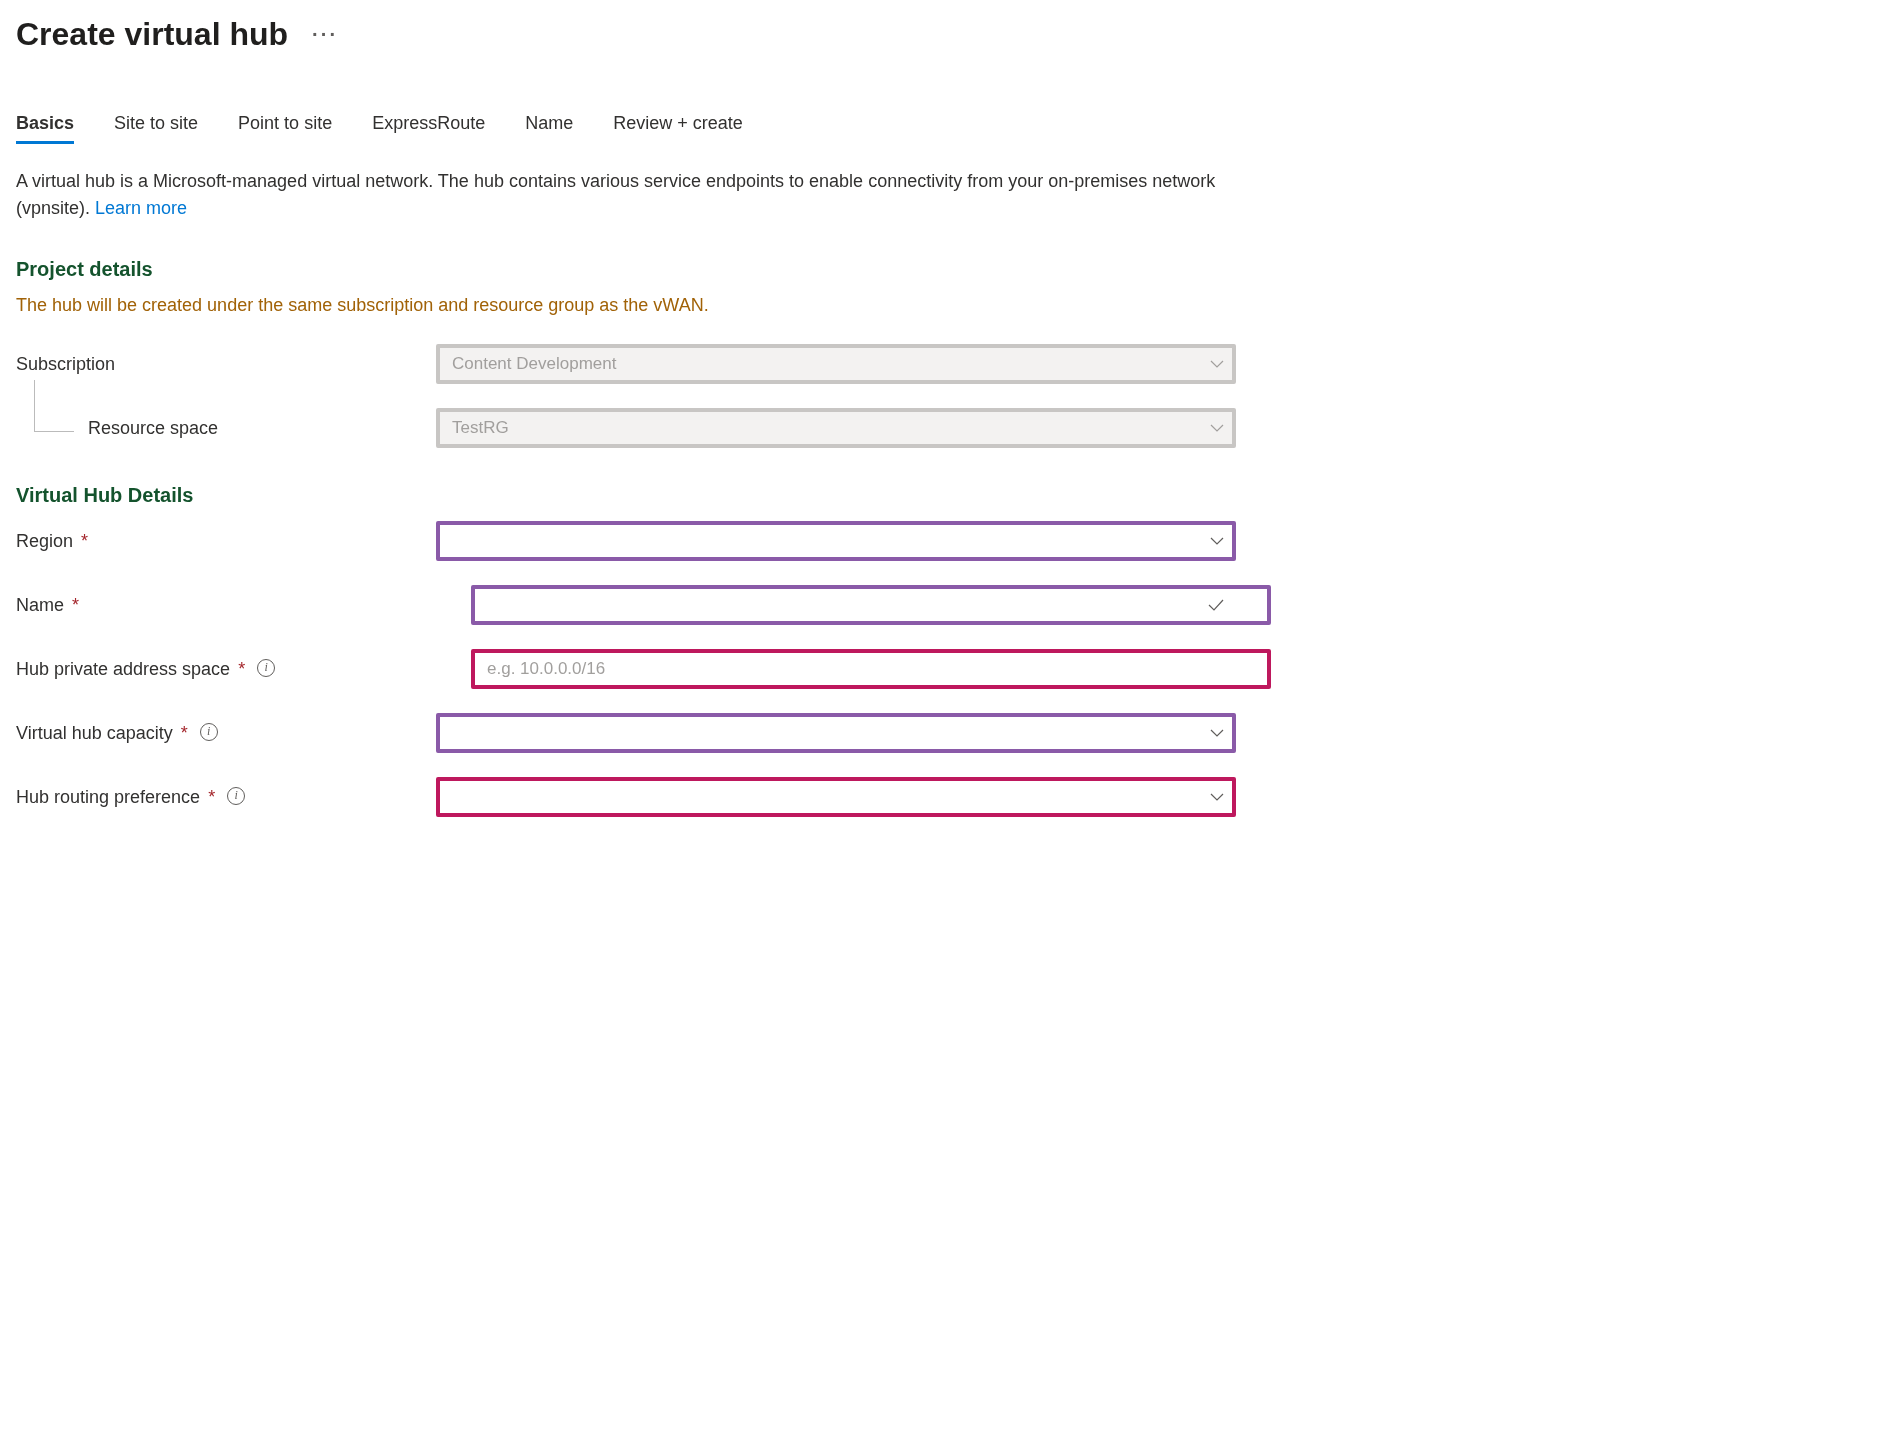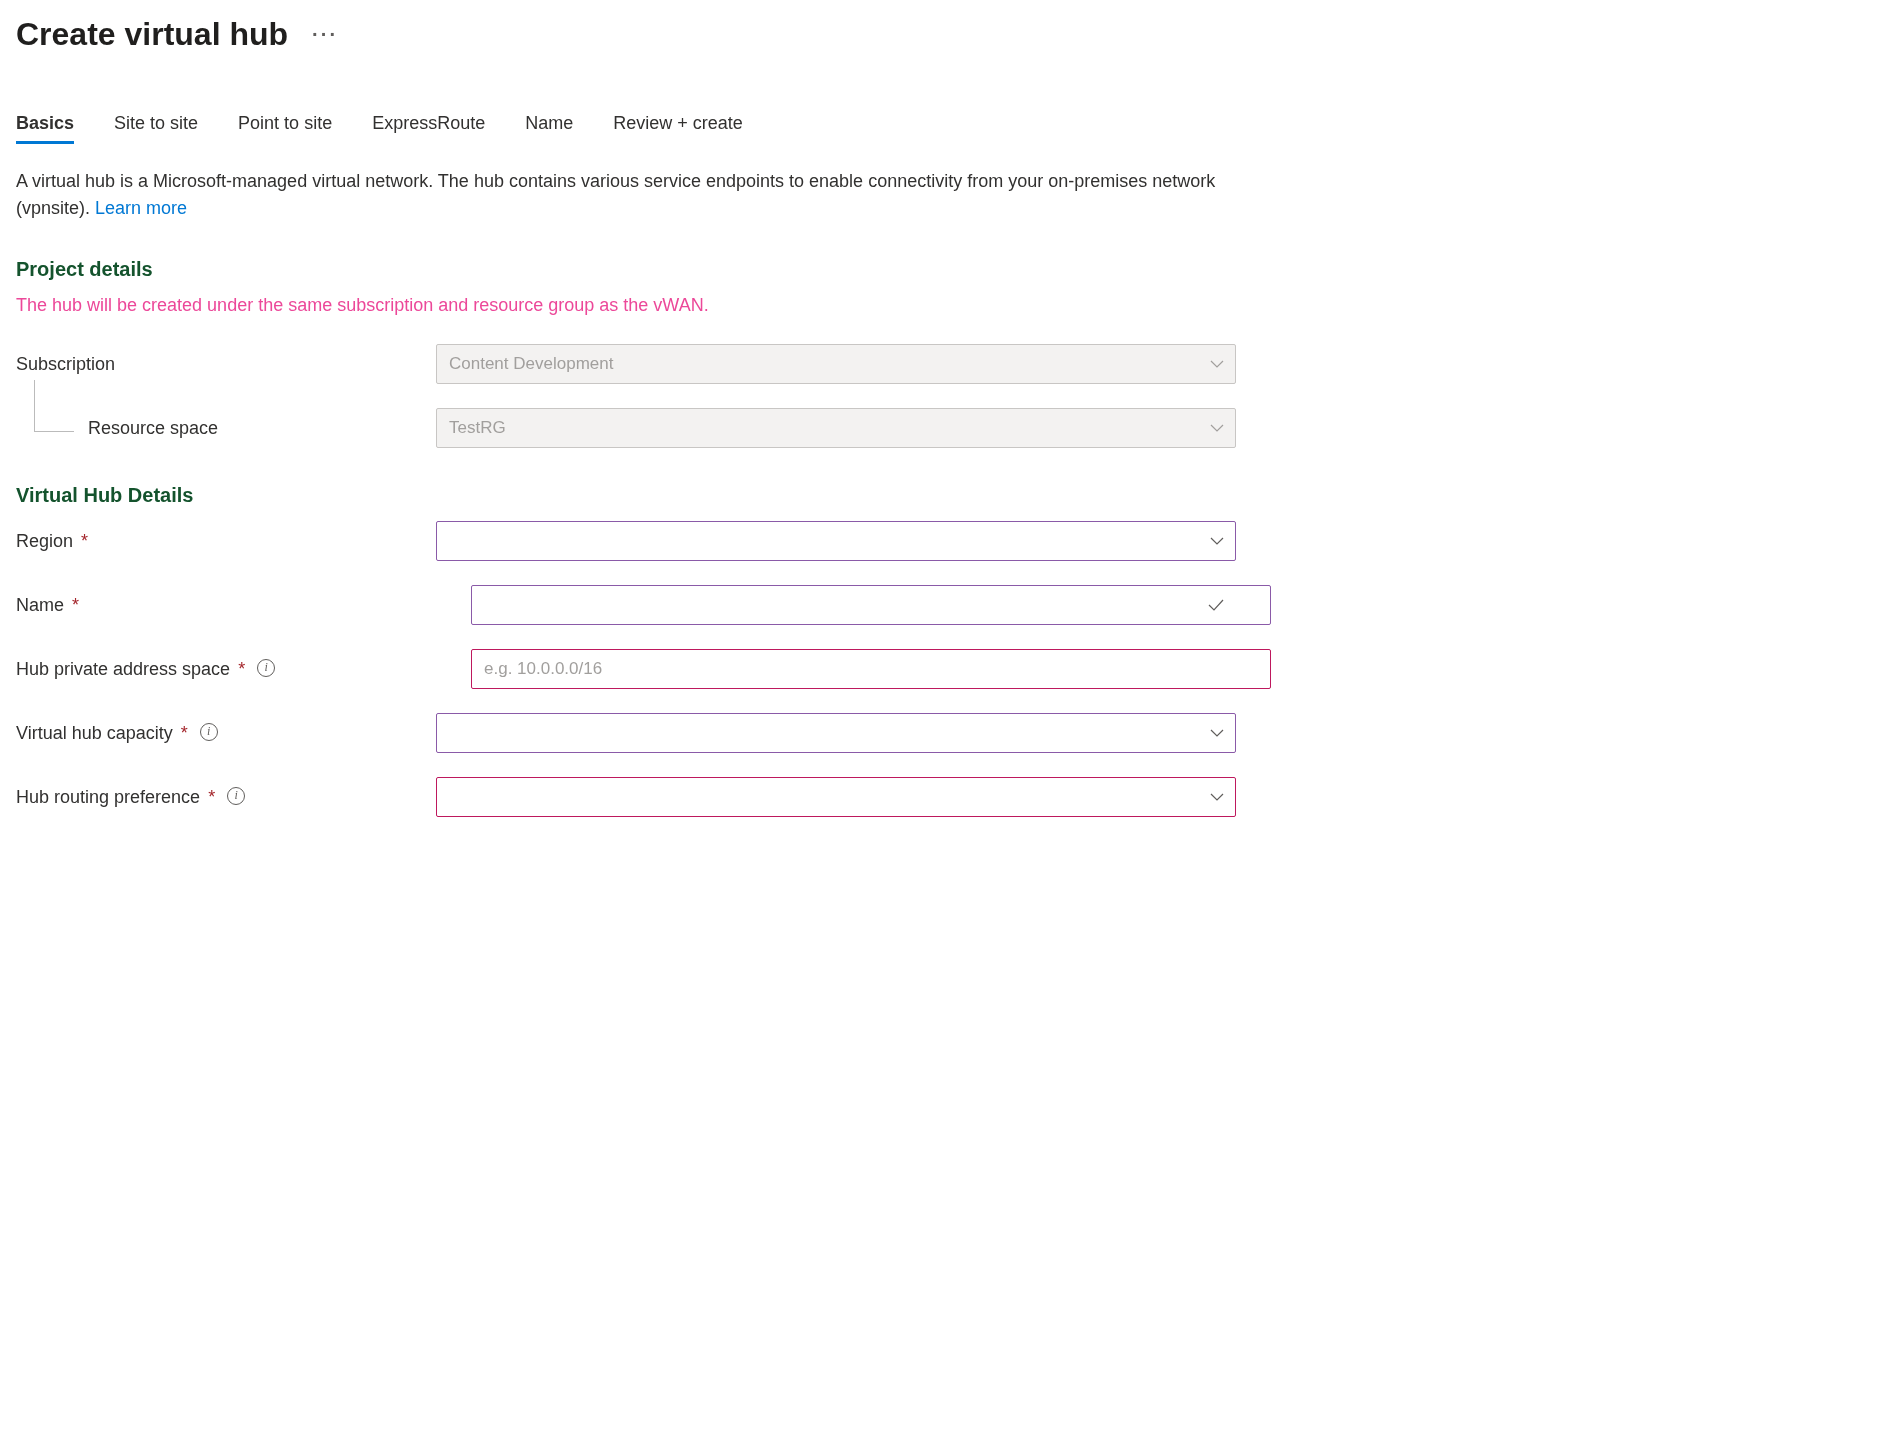--- a/index.html
+++ b/index.html
@@ -68,21 +68,21 @@
       text-decoration: none;
     }
     .section-heading {
       font-size: 20px;
       font-weight: 600;
       color: #14532d;
       margin-bottom: 14px;
     }
     .section-subtext {
       font-size: 18px;
-      color: #ec4899;
+      color: #a16207;
       margin-bottom: 28px;
     }
     .field-row {
       display: flex;
       align-items: center;
       margin-bottom: 24px;
       width: 100%;
       max-width: 1220px;
     }
     .field-label-cell {
@@ -126,21 +126,21 @@
       cursor: pointer;
       margin-left: 6px;
     }
     .field-control-cell {
       flex: 1;
       position: relative;
     }
     .select-box, .input-box {
       width: 100%;
       height: 40px;
-      border: 1px solid #be185d;
+      border: 4px solid #be185d;
       border-radius: 2px;
       padding: 0 40px 0 12px;
       font-size: 17px;
       color: #323130;
       background: #fff;
       display: flex;
       align-items: center;
       cursor: pointer;
     }
     .select-box.disabled {

